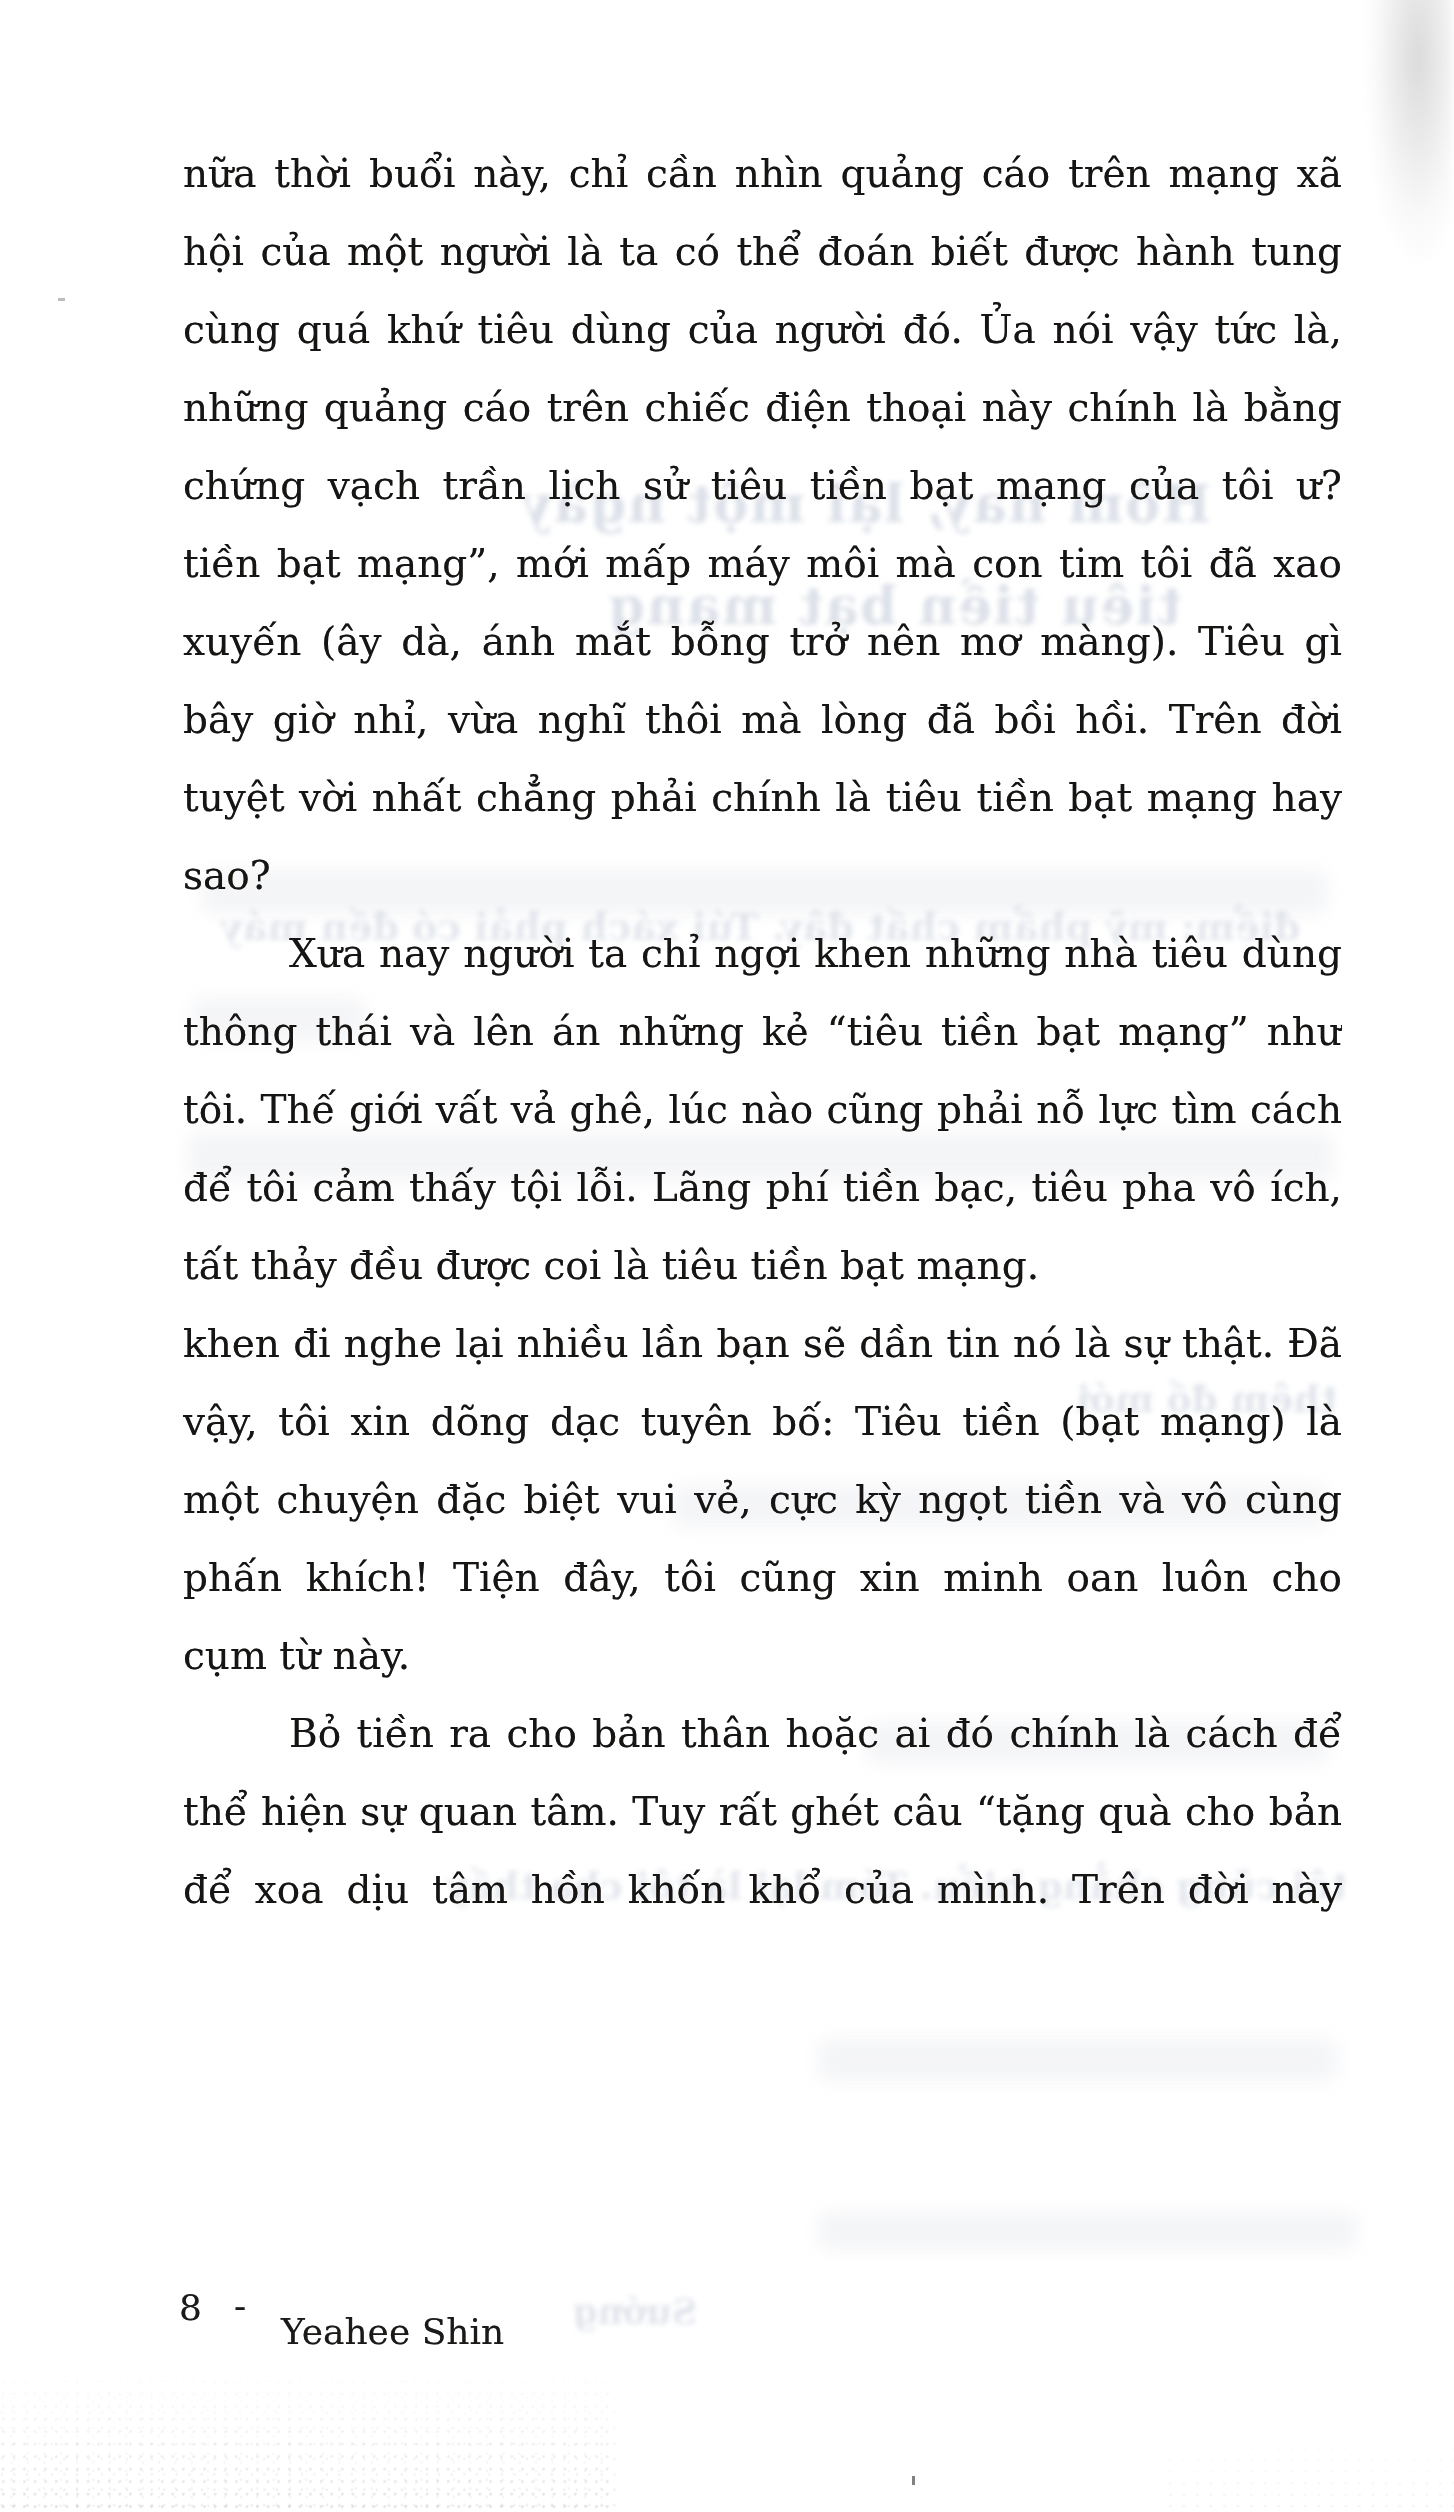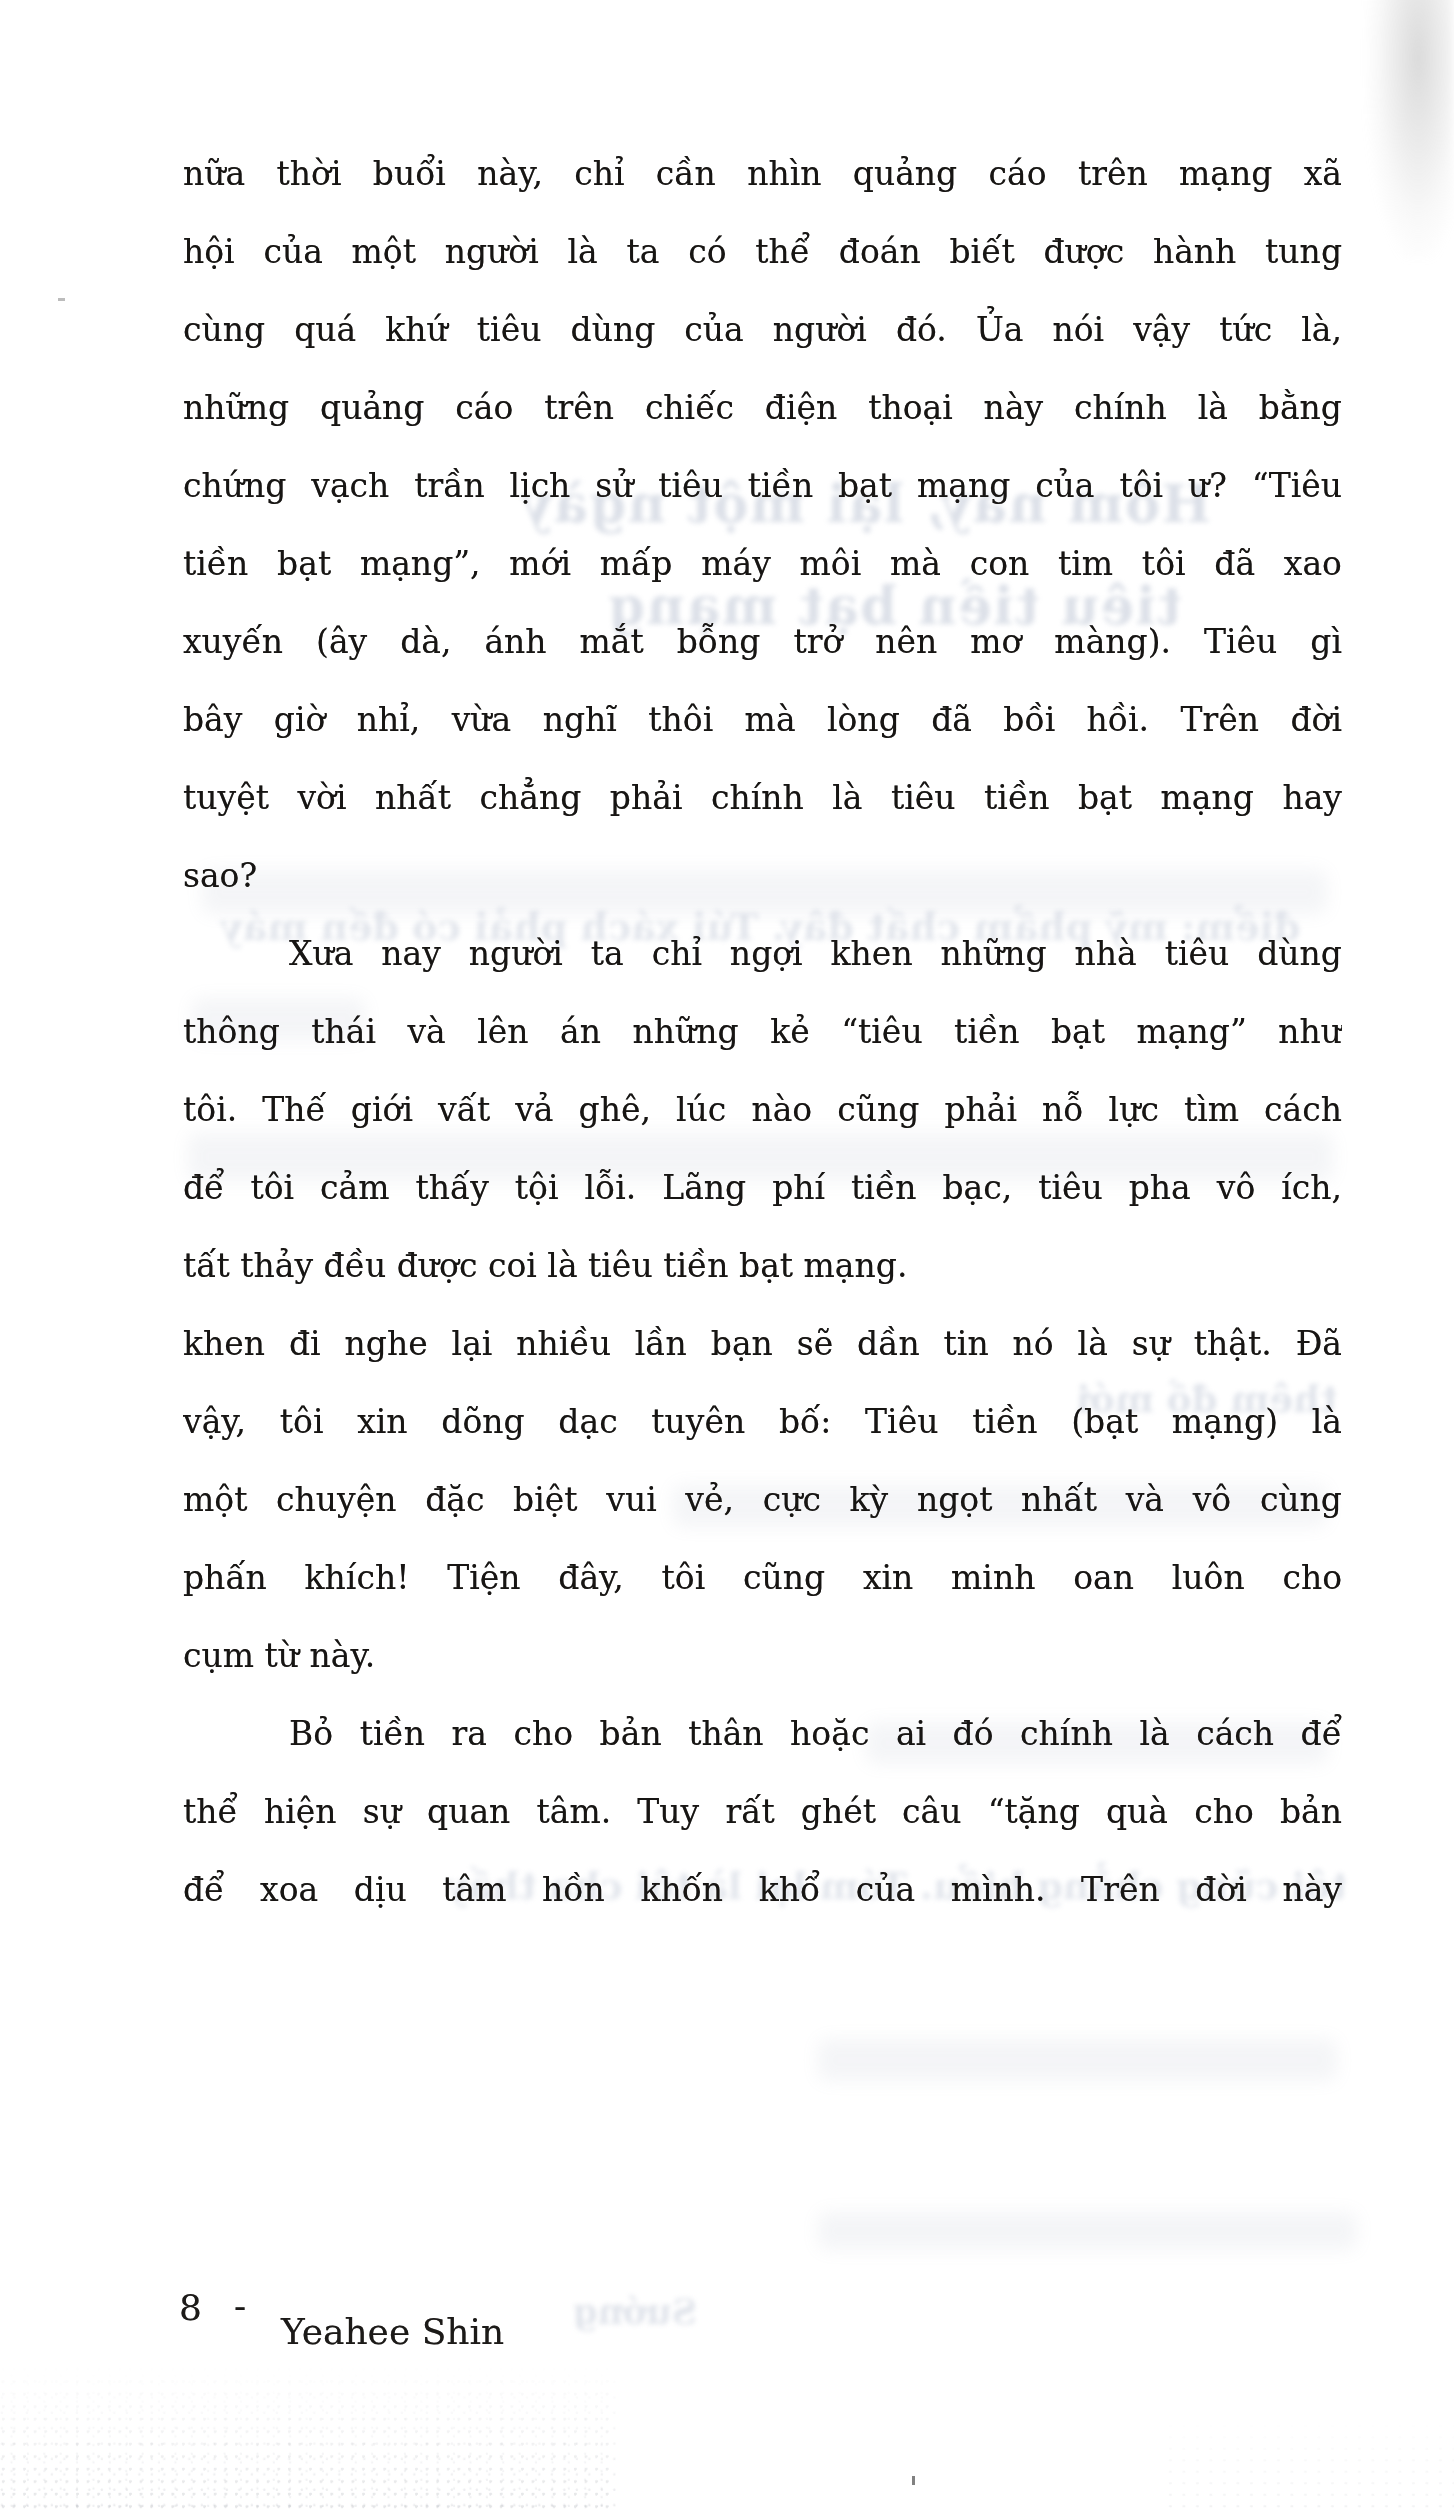--- a/index.html
+++ b/index.html
@@ -15,21 +15,21 @@
     overflow: hidden;
     font-family: "DejaVu Serif", "Liberation Serif", serif;
   }
 
   
   #text-block {
     position: absolute;
     left: 183px;
     top: 135px;
     width: 1159px;
-    font-size: 33px;
+    font-size: 39px;
     line-height: 78px;
     color: #171513;
     text-shadow: 0 0 0.6px rgba(20, 18, 16, 0.55);
   }
   .line {
     height: 78px;
     overflow: hidden;
     text-align: justify;
     text-align-last: justify;
     white-space: normal;
@@ -137,21 +137,21 @@
     <div class="line">bây giờ nhỉ, vừa nghĩ thôi mà lòng đã bồi hồi. Trên đời</div>
     <div class="line">tuyệt vời nhất chẳng phải chính là tiêu tiền bạt mạng hay</div>
     <div class="line end">sao?</div>
     <div class="line indent">Xưa nay người ta chỉ ngợi khen những nhà tiêu dùng</div>
     <div class="line">thông thái và lên án những kẻ “tiêu tiền bạt mạng” như</div>
     <div class="line">tôi. Thế giới vất vả ghê, lúc nào cũng phải nỗ lực tìm cách</div>
     <div class="line">để tôi cảm thấy tội lỗi. Lãng phí tiền bạc, tiêu pha vô ích,</div>
     <div class="line end">tất thảy đều được coi là tiêu tiền bạt mạng.</div>
     <div class="line">khen đi nghe lại nhiều lần bạn sẽ dần tin nó là sự thật. Đã</div>
     <div class="line">vậy, tôi xin dõng dạc tuyên bố: Tiêu tiền (bạt mạng) là</div>
-    <div class="line">một chuyện đặc biệt vui vẻ, cực kỳ ngọt nhất và vô cùng</div>
+    <div class="line">một chuyện đặc biệt vui vẻ, cực kỳ ngọt tiền và vô cùng</div>
     <div class="line">phấn khích! Tiện đây, tôi cũng xin minh oan luôn cho</div>
     <div class="line end">cụm từ này.</div>
     <div class="line indent">Bỏ tiền ra cho bản thân hoặc ai đó chính là cách để</div>
     <div class="line">thể hiện sự quan tâm. Tuy rất ghét câu “tặng quà cho bản</div>
     <div class="line">để xoa dịu tâm hồn khốn khổ của mình. Trên đời này</div>
   </div>
 
   <div id="footer">
     <span class="pgnum">8</span>
     <span class="sep">-</span>

